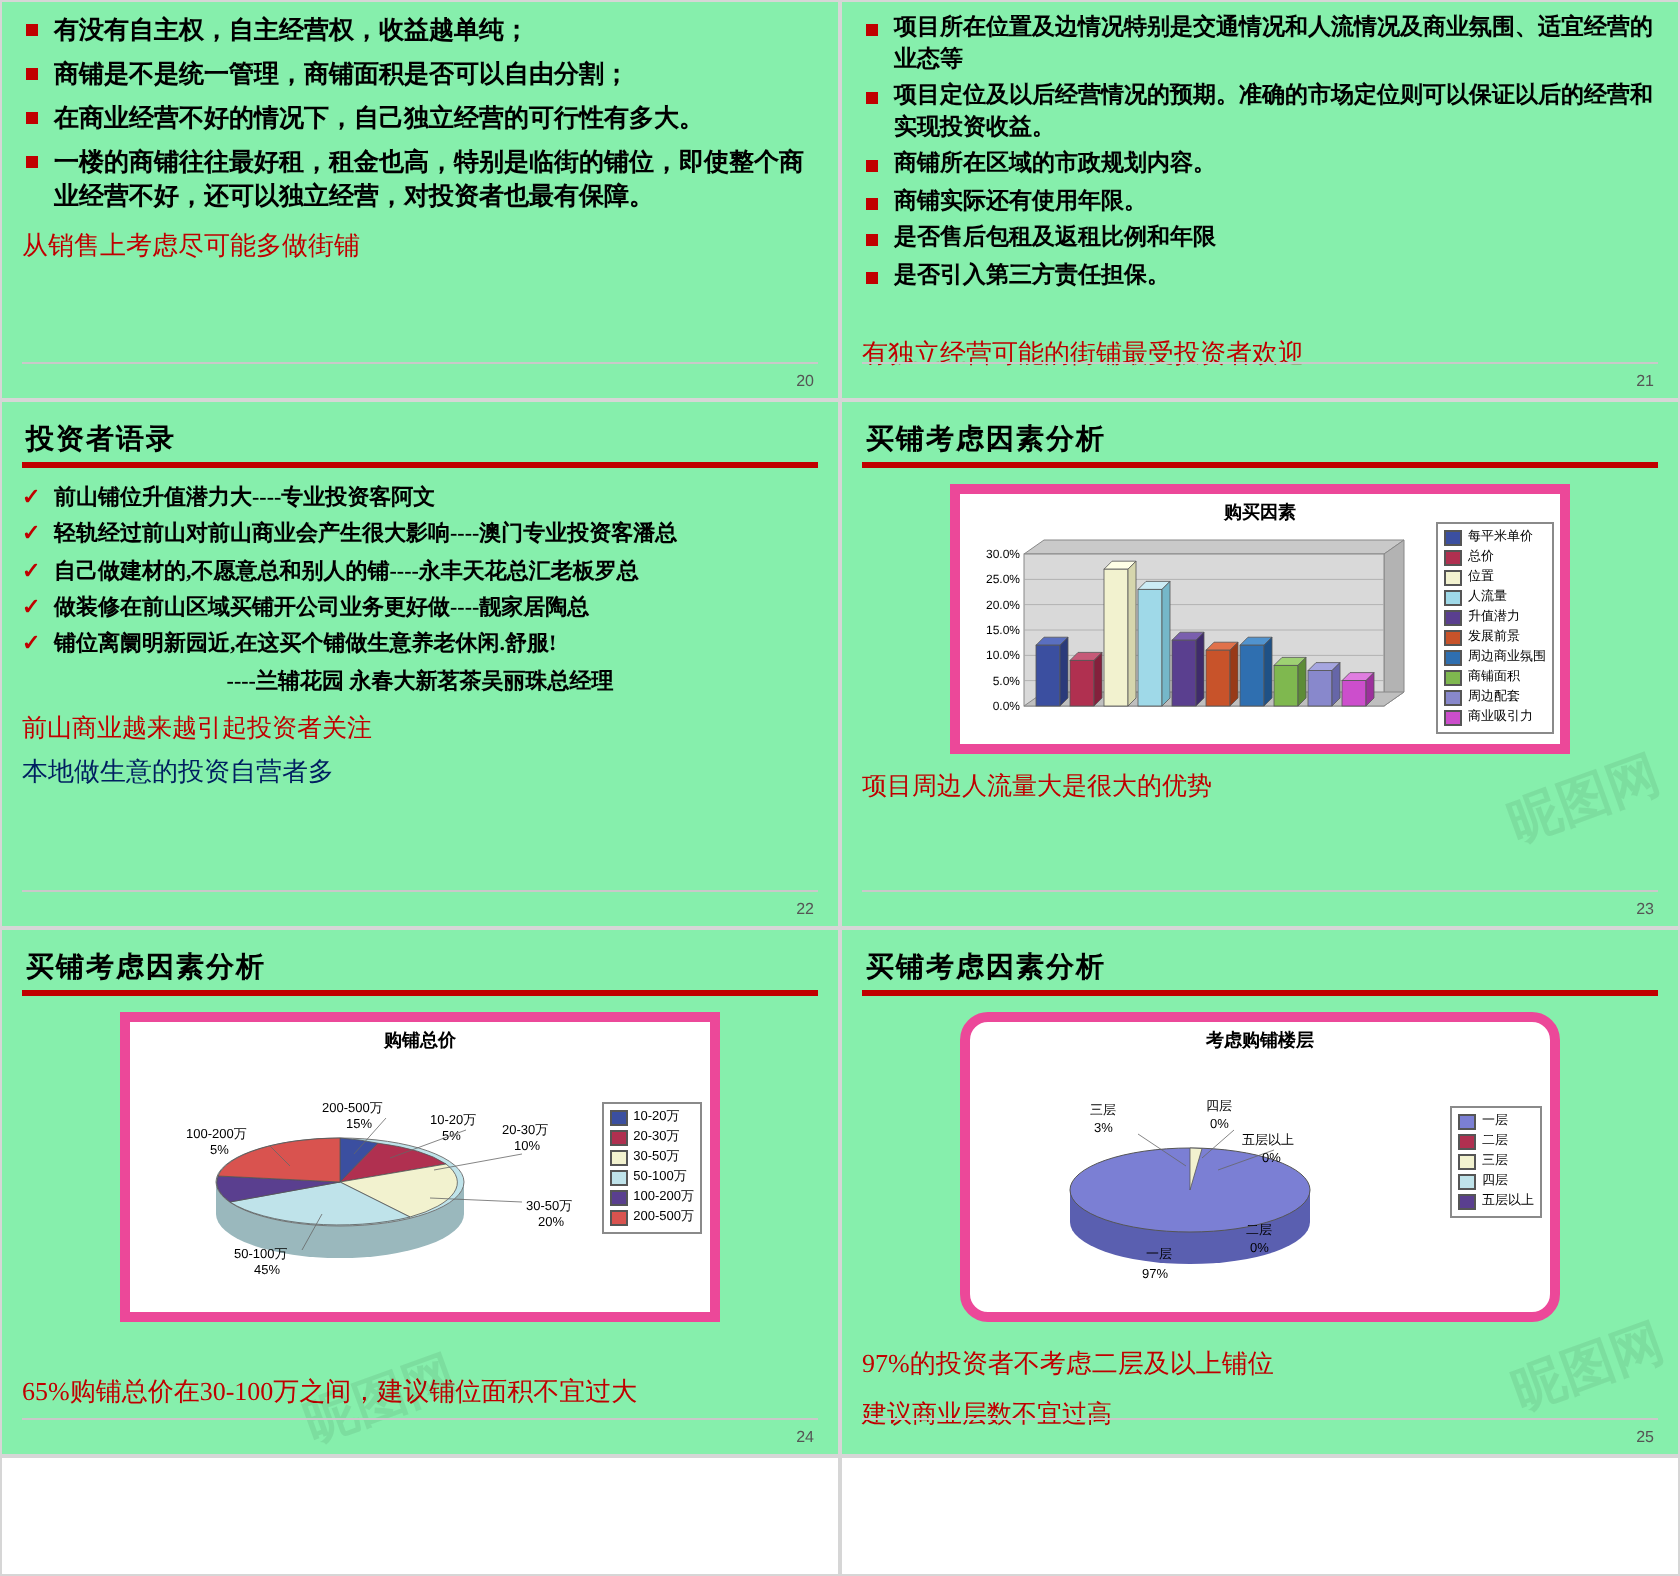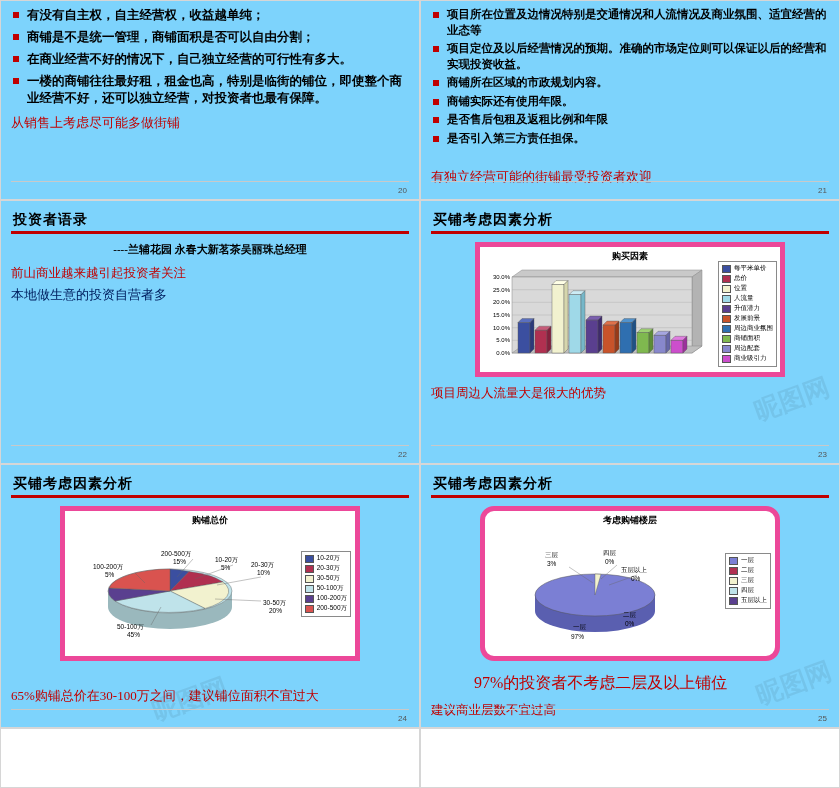--- a/index.html
+++ b/index.html
@@ -9,21 +9,21 @@
     font-family:"Liberation Sans","DejaVu Sans",sans-serif;
     overflow:hidden;
   }
   .grid{
     display:grid;
     grid-template-columns:420px 420px;
     grid-template-rows:200px 264px 264px 60px;
     width:840px;height:788px;
   }
   .slide{
-    background:#7dd3fc;
+    background:#86efac;
     border:1px solid #d6d6d6;
     box-sizing:border-box;
     position:relative;
     padding:6px 10px 0 10px;
     overflow:hidden;
   }
   .slide-number{
     position:absolute;
     right:12px;bottom:4px;
     font-size:8px;color:#555;
@@ -146,20 +146,27 @@
       <li>是否引入第三方责任担保。</li>
     </ul>
     <div class="concl" style="margin-top:22px;">有独立经营可能的街铺最受投资者欢迎</div>
     <div class="slide-rule"></div>
     <div class="slide-number">21</div>
   </div>
 
   <div class="slide">
     <div class="title">投资者语录</div>
     <div class="title-bar"></div>
+    <ul class="ck">
+      <li>前山铺位升值潜力大----专业投资客阿文</li>
+      <li>轻轨经过前山对前山商业会产生很大影响----澳门专业投资客潘总</li>
+      <li>自己做建材的,不愿意总和别人的铺----永丰天花总汇老板罗总</li>
+      <li>做装修在前山区域买铺开公司业务更好做----靓家居陶总</li>
+      <li>铺位离阛明新园近,在这买个铺做生意养老休闲.舒服!</li>
+    </ul>
     <div class="sig">----兰辅花园 永春大新茗茶吴丽珠总经理</div>
     <div class="concl" style="font-size:12.5px;">前山商业越来越引起投资者关注</div>
     <div class="concl blue" style="font-size:13px;margin-top:4px;">本地做生意的投资自营者多</div>
     <div class="slide-rule"></div>
     <div class="slide-number">22</div>
   </div>
 
   <div class="slide">
     <div class="title">买铺考虑因素分析</div>
     <div class="title-bar"></div>
@@ -410,21 +417,21 @@
             <span class="sw" style="background:#bfe3ea"></span>
             <span>四层</span>
           </div>
         <div class="lrow">
             <span class="sw" style="background:#5a3f8f"></span>
             <span>五层以上</span>
           </div>
       </div>
     </div>
 
-    <div class="concl" style="font-size:16px;margin-top:12px;margin-left:43px;">97%的投资者不考虑二层及以上铺位</div>
+    <div class="concl" style="font-size:13px;margin-top:12px;">97%的投资者不考虑二层及以上铺位</div>
     <div class="concl" style="font-size:12.5px;margin-top:8px;">建议商业层数不宜过高</div>
     <div class="watermark" style="right:6px;bottom:26px;">昵图网</div>
     <div class="slide-rule"></div>
     <div class="slide-number">25</div>
   </div>
 
   <div class="bottomstrip"></div>
   <div class="bottomstrip"></div>
 
 </div>

